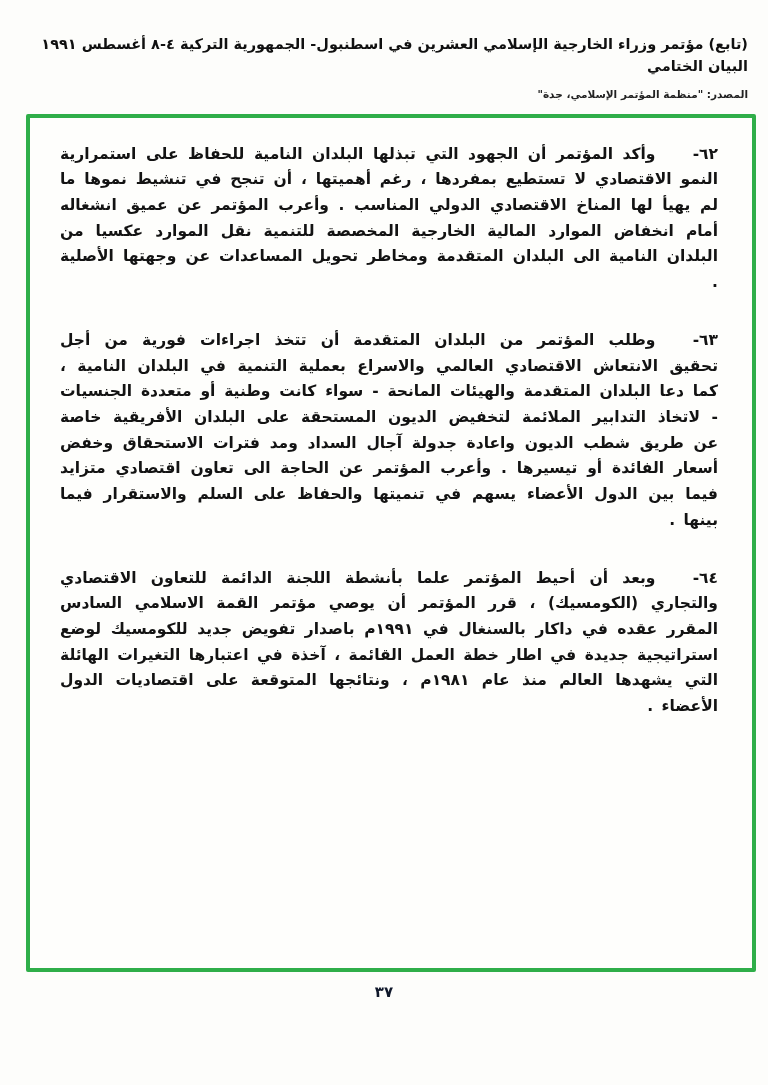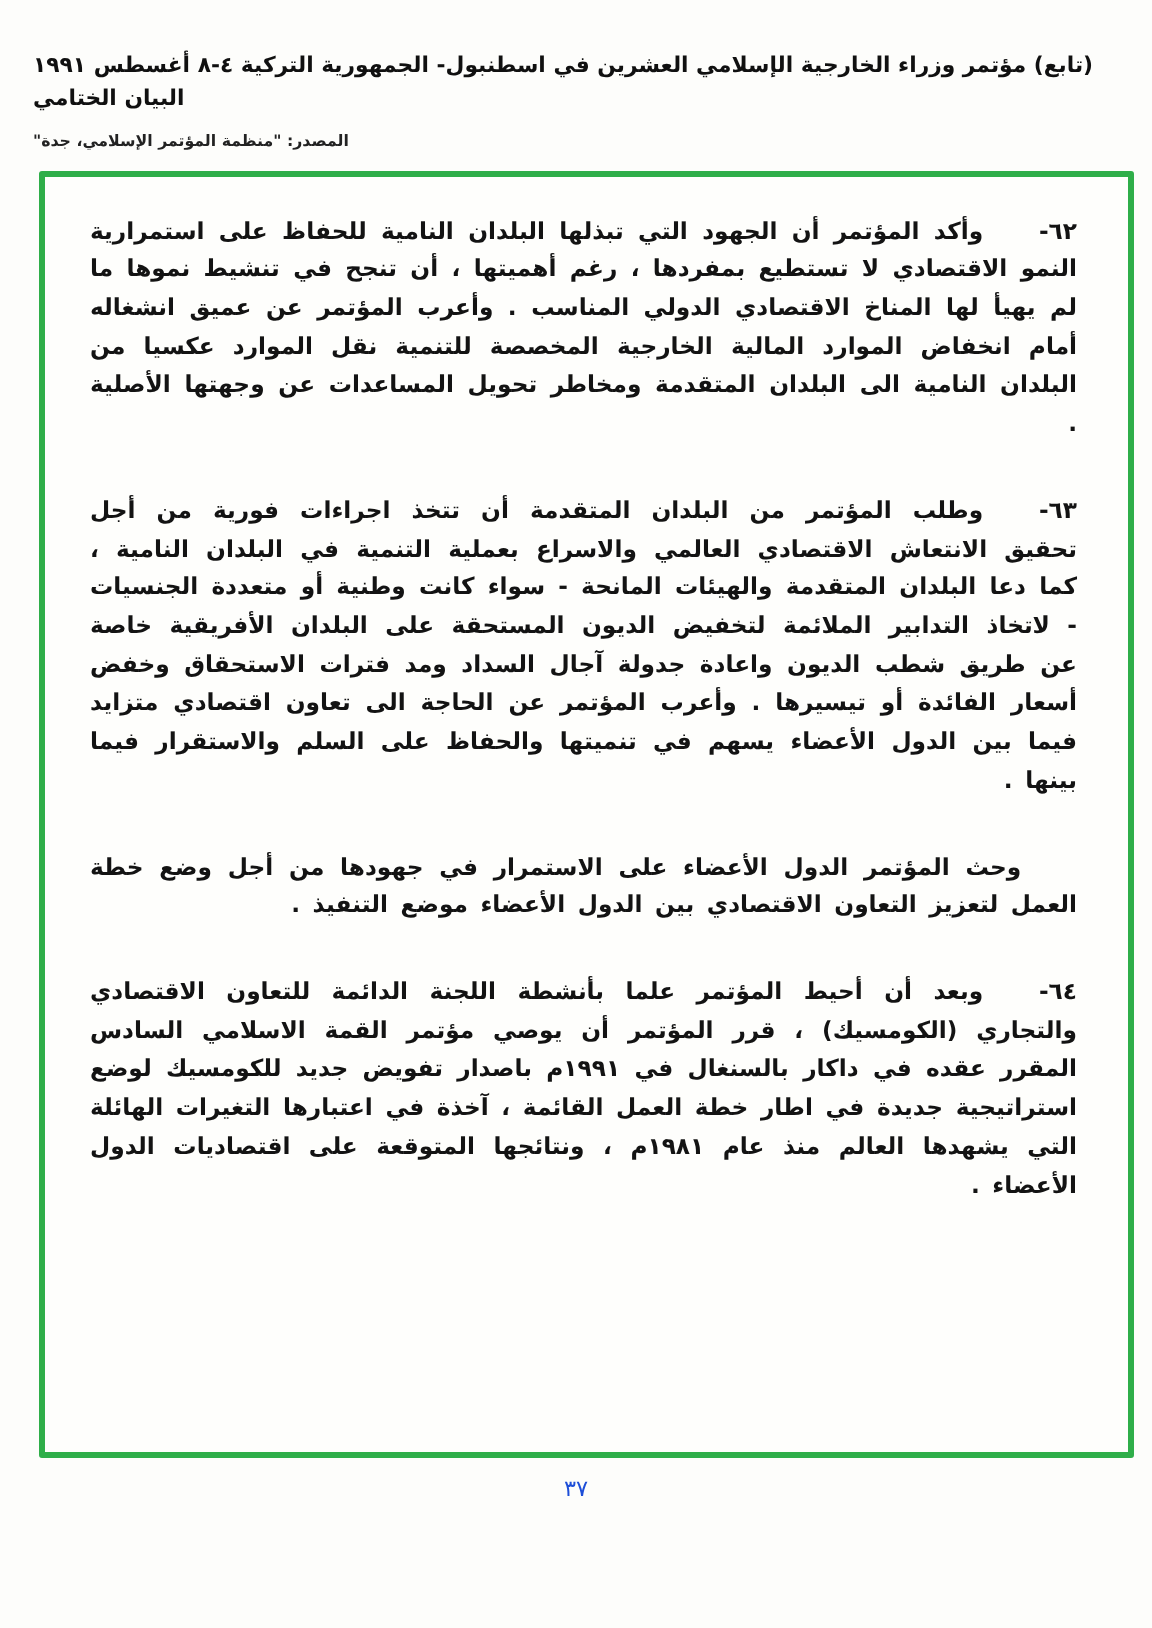--- a/index.html
+++ b/index.html
@@ -13,22 +13,22 @@
     height: 1085px;
     margin: 0 auto;
     background: #fdfdfb;
     overflow: hidden;
     box-sizing: border-box;
     font-family: "DejaVu Sans", sans-serif;
     color: #141414;
     direction: rtl;
   }
   .header {
-    padding: 34px 5px 0 22px;
-    text-align: left;
+    padding: 34px 20px 0 22px;
+    text-align: right;
   }
   .header-title {
     font-size: 14.5px;
     font-weight: bold;
     letter-spacing: 0.2px;
     line-height: 1.5;
     color: #101010;
   }
   .header-source {
     margin-top: 10px;
@@ -65,22 +65,22 @@
   .para-num:empty {
     min-width: 0;
     margin-left: 2.4em; 
   }
   .footer {
     margin-top: 10px;
     text-align: center;
   }
   .page-number {
     font-size: 15px;
-    font-weight: normal;
-    color: #1d4ed8;
+    font-weight: bold;
+    color: #0f172a;
     letter-spacing: 2px;
   }
 </style>
 </head>
 <body>
 
 <div class="page">
 
   <div class="header">
     <div class="header-title">(تابع) مؤتمر وزراء الخارجية الإسلامي العشرين في اسطنبول- الجمهورية التركية ٤-٨ أغسطس ١٩٩١ البيان الختامي</div>
@@ -90,23 +90,20 @@
   <div class="content-box">
 
     <p class="para">
       <span class="para-num">٦٢-</span><span>وأكد المؤتمر أن الجهود التي تبذلها البلدان النامية للحفاظ على استمرارية النمو الاقتصادي لا تستطيع بمفردها ، رغم أهميتها ، أن تنجح في تنشيط نموها ما لم يهيأ لها المناخ الاقتصادي الدولي المناسب . وأعرب المؤتمر عن عميق انشغاله أمام انخفاض الموارد المالية الخارجية المخصصة للتنمية نقل الموارد عكسيا من البلدان النامية الى البلدان المتقدمة ومخاطر تحويل المساعدات عن وجهتها الأصلية .</span>
     </p>
 
     <p class="para">
       <span class="para-num">٦٣-</span><span>وطلب المؤتمر من البلدان المتقدمة أن تتخذ اجراءات فورية من أجل تحقيق الانتعاش الاقتصادي العالمي والاسراع بعملية التنمية في البلدان النامية ، كما دعا البلدان المتقدمة والهيئات المانحة - سواء كانت وطنية أو متعددة الجنسيات - لاتخاذ التدابير الملائمة لتخفيض الديون المستحقة على البلدان الأفريقية خاصة عن طريق شطب الديون واعادة جدولة آجال السداد ومد فترات الاستحقاق وخفض أسعار الفائدة أو تيسيرها . وأعرب المؤتمر عن الحاجة الى تعاون اقتصادي متزايد فيما بين الدول الأعضاء يسهم في تنميتها والحفاظ على السلم والاستقرار فيما بينها .</span>
     </p>
 
-    <p class="para">
-      <span class="para-num"></span><span>وحث المؤتمر الدول الأعضاء على الاستمرار في جهودها من أجل وضع خطة العمل لتعزيز التعاون الاقتصادي بين الدول الأعضاء موضع التنفيذ .</span>
-    </p>
 
     <p class="para">
       <span class="para-num">٦٤-</span><span>وبعد أن أحيط المؤتمر علما بأنشطة اللجنة الدائمة للتعاون الاقتصادي والتجاري (الكومسيك) ، قرر المؤتمر أن يوصي مؤتمر القمة الاسلامي السادس المقرر عقده في داكار بالسنغال في ١٩٩١م باصدار تفويض جديد للكومسيك لوضع استراتيجية جديدة في اطار خطة العمل القائمة ، آخذة في اعتبارها التغيرات الهائلة التي يشهدها العالم منذ عام ١٩٨١م ، ونتائجها المتوقعة على اقتصاديات الدول الأعضاء .</span>
     </p>
 
   </div>
 
   <div class="footer">
     <span class="page-number">٣٧</span>
   </div>

